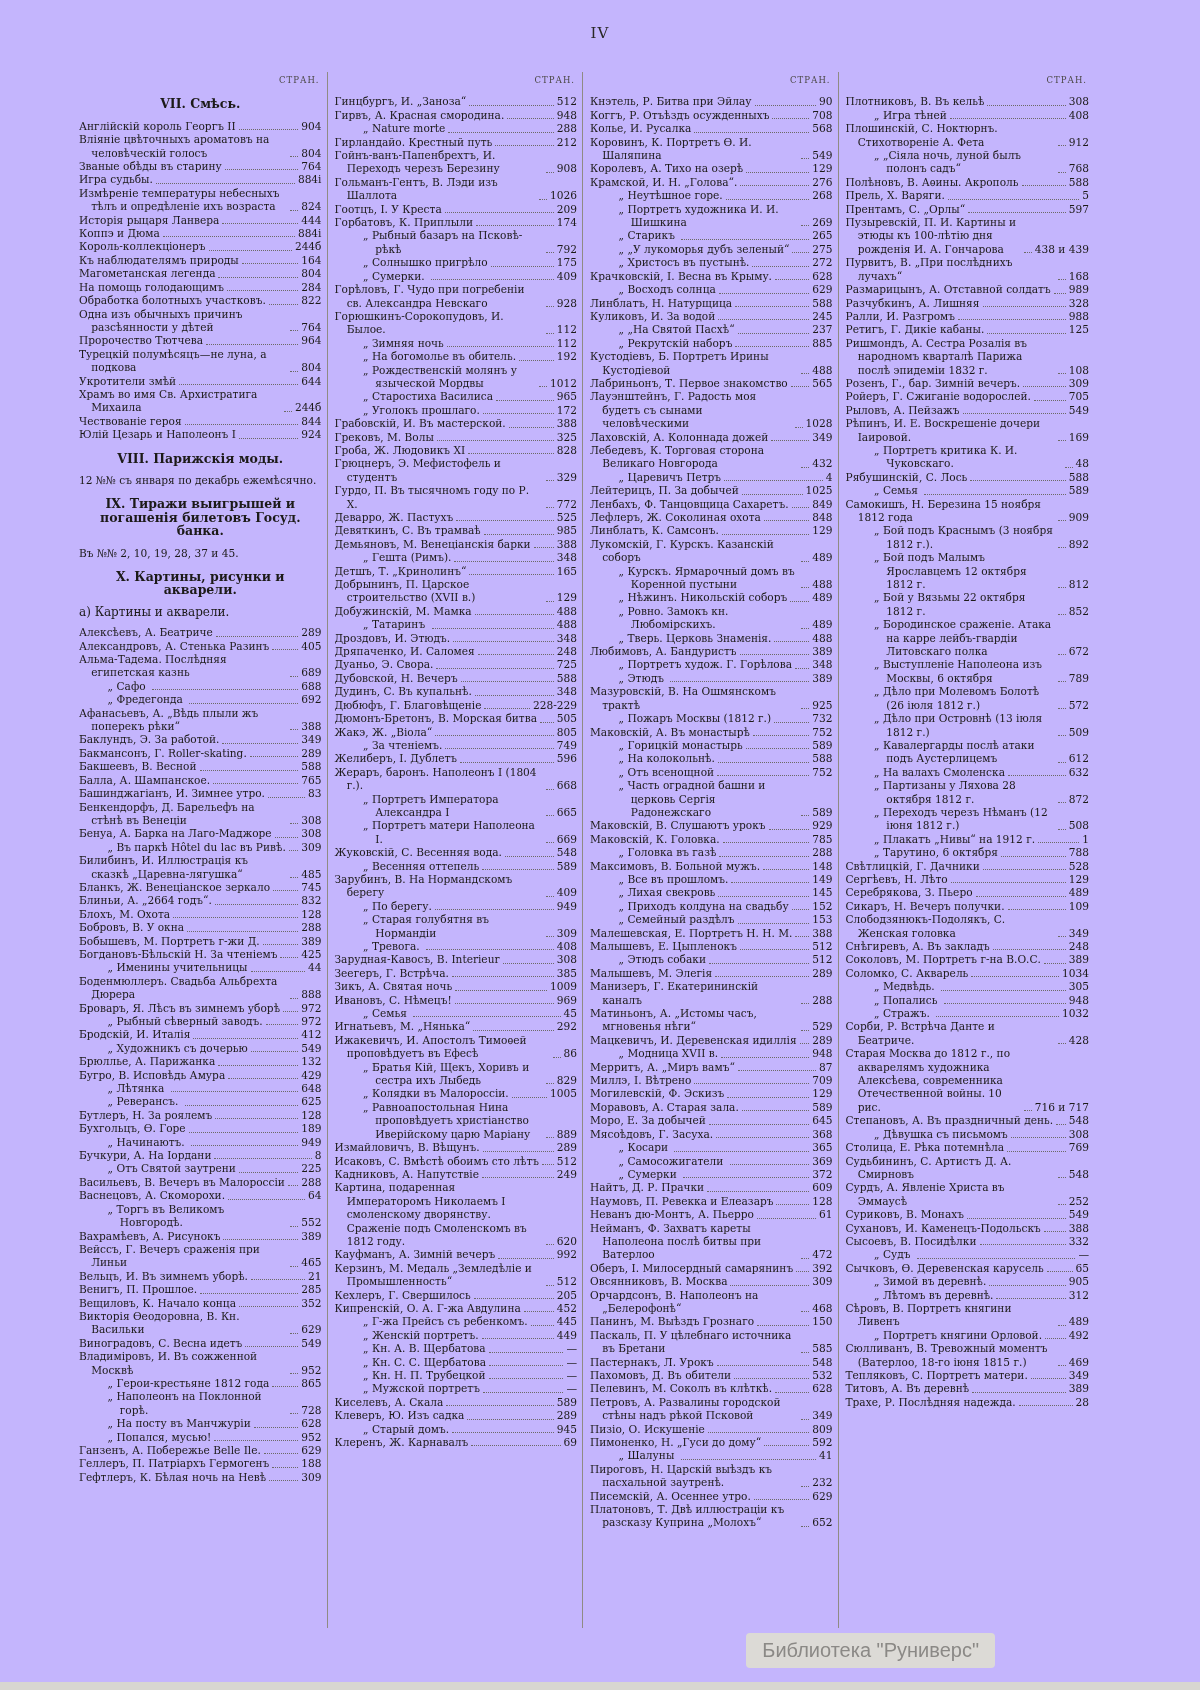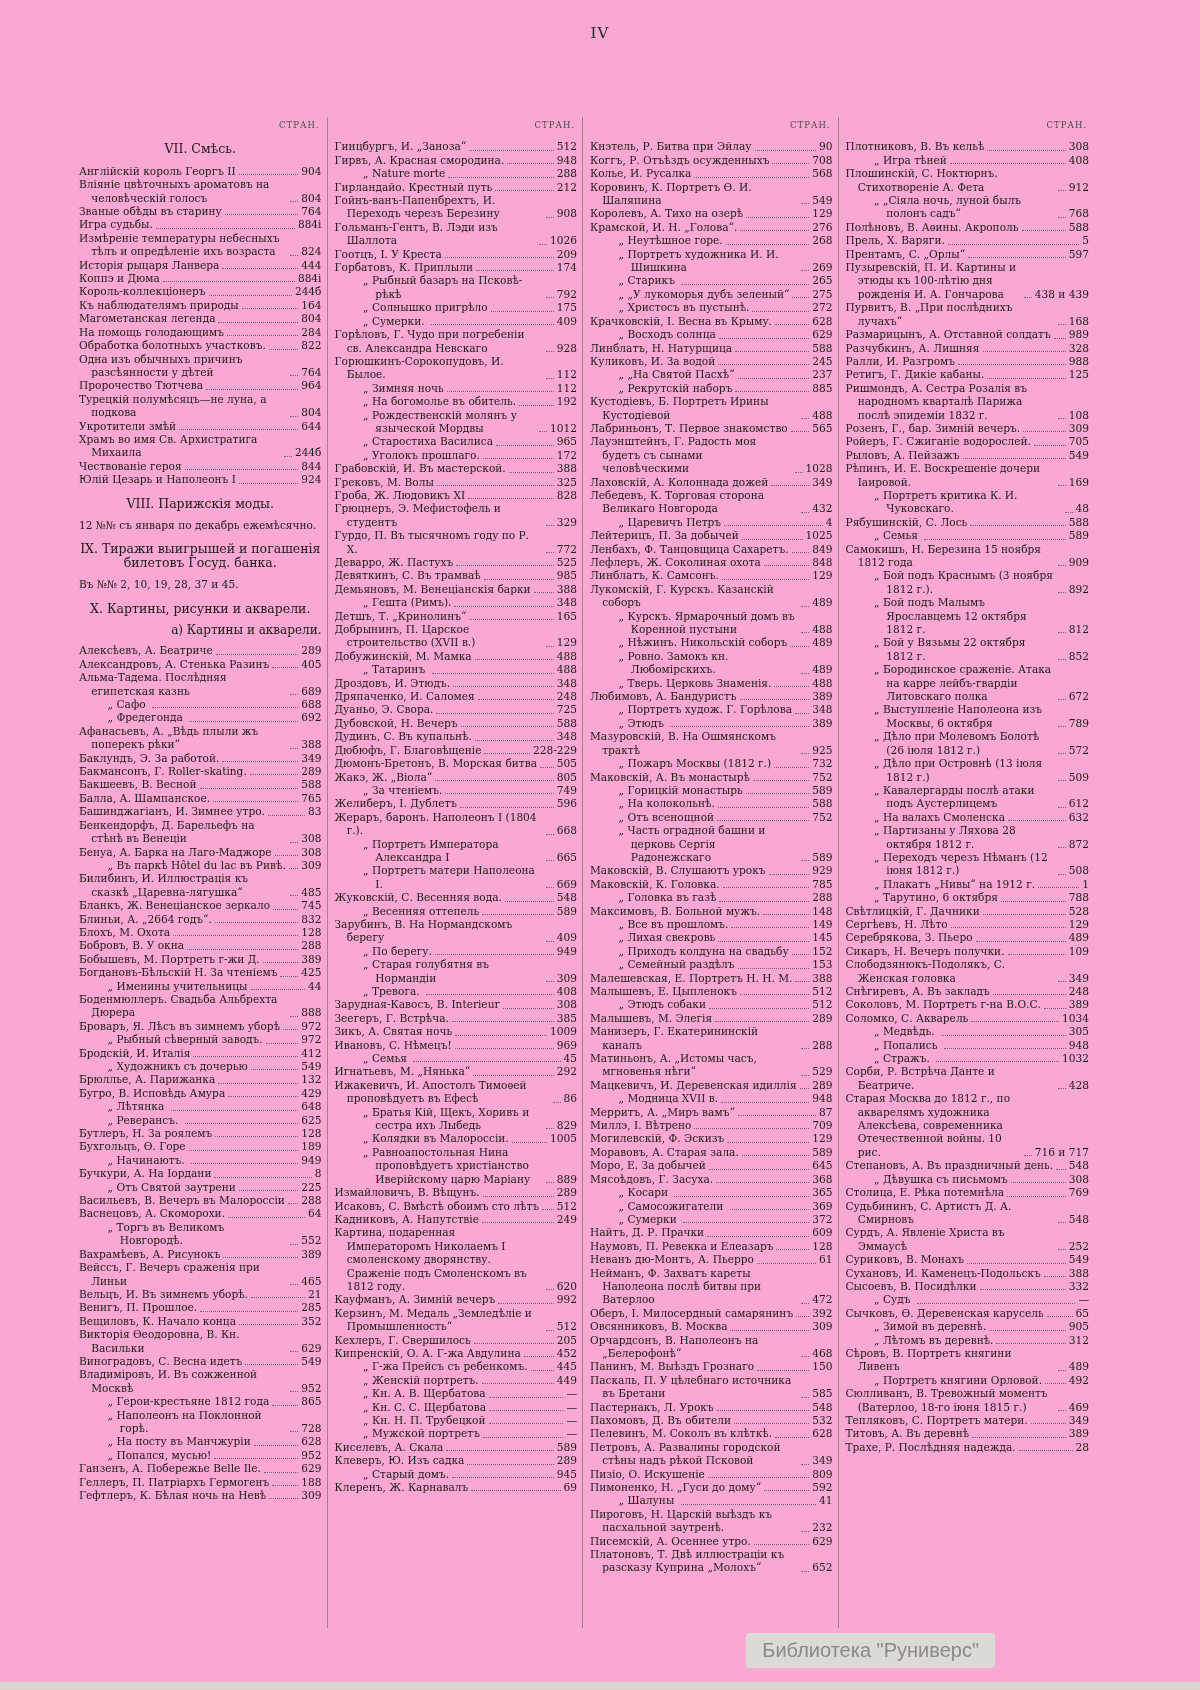--- a/index.html
+++ b/index.html
@@ -1,28 +1,28 @@
 <!DOCTYPE html>
 <html><head>
 <meta charset="utf-8">
 <style>
   html,body{margin:0;padding:0;background:#e9e7e2;}
-  .sheet{position:relative;width:1200px;height:1690px;background:#f9a8d4;overflow:hidden;
+  .sheet{position:relative;width:1200px;height:1690px;background:#c4b5fd;overflow:hidden;
          font-family:"DejaVu Serif","Liberation Serif",serif;color:#1c1a18;}
   .folio{position:absolute;top:24px;left:0;width:100%;text-align:center;
          font-size:15px;letter-spacing:1px;color:#2a2826;}
   .cols{position:absolute;top:72px;left:72px;width:1022px;height:1556px;
         display:grid;grid-template-columns:repeat(4,1fr);overflow:hidden;}
   .col{padding:0 5px 0 7px;border-right:1px solid #8f8b84;overflow:hidden;
-       font-size:10.6px;line-height:13.4px;margin-top:45px;}
+       font-size:10.6px;line-height:13.4px;}
   .col:last-child{border-right:none;}
   .colhead{text-align:right;font-size:8.5px;letter-spacing:1px;color:#4a4744;
            margin:2px 2px 8px 0;}
-  .h{text-align:center;font-weight:normal;font-size:12.5px;margin:10px 0 9px;}
-  .subh{text-align:right;font-size:12px;margin:8px 0 7px;}
+  .h{text-align:center;font-weight:bold;font-size:12.5px;margin:10px 0 9px;}
+  .subh{text-align:left;font-size:12px;margin:8px 0 7px;}
   .para{margin:3px 0 9px;text-indent:0;}
   .entry{display:flex;align-items:flex-end;}
   .entry .t{flex:0 1 auto;padding-left:1.15em;text-indent:-1.15em;}
   .entry.lvl1 .t{margin-left:2.7em;}
   .entry .leader{flex:1 0 8px;min-width:7px;border-bottom:1px dotted #6d6a66;
                  margin:0 3px 3px 3px;}
   .entry .p{white-space:nowrap;align-self:flex-end;}
   .watermark{position:absolute;right:205px;bottom:22px;background:#dcdad6;
              color:#8b8986;font-family:"Liberation Sans","DejaVu Sans",sans-serif;
              font-size:20px;padding:6px 16px;border-radius:4px;}

